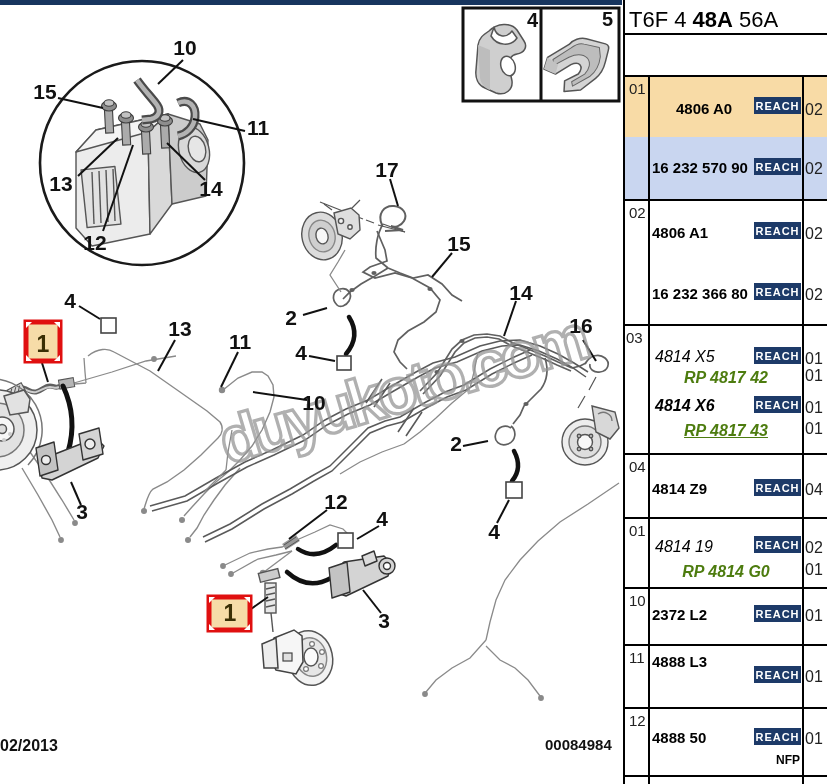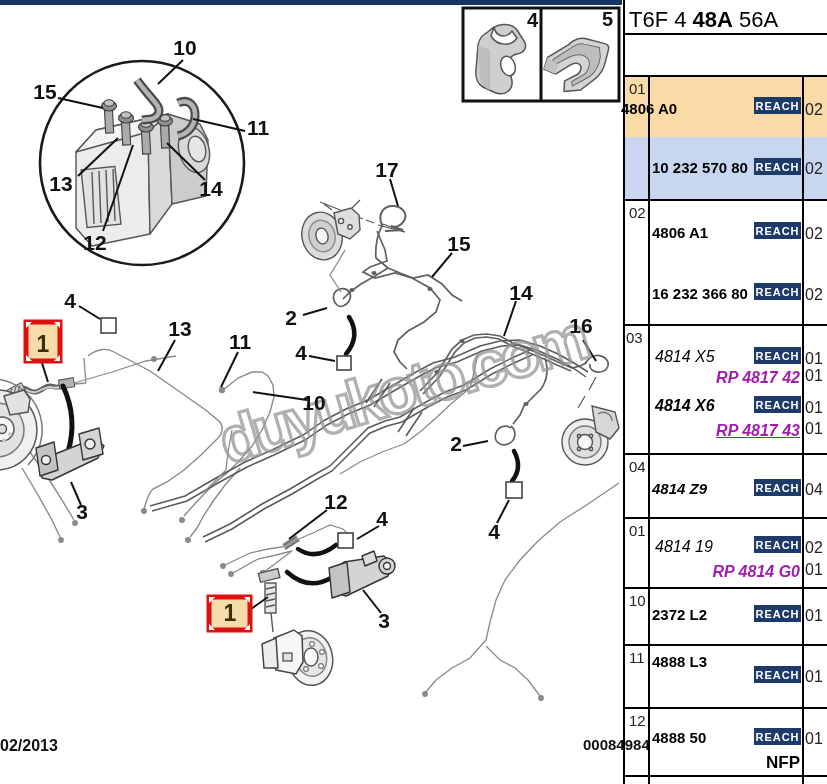--- a/index.html
+++ b/index.html
@@ -5,21 +5,21 @@
   html,body{margin:0;padding:0;background:#fff;}
   body{width:827px;height:784px;overflow:hidden;font-family:"Liberation Sans",sans-serif;}
   #page{position:relative;width:827px;height:784px;background:#fff;}
   .abs{position:absolute;}
   
   .hline{position:absolute;background:#000;height:2px;}
   .vline{position:absolute;background:#000;width:2px;}
   .num{position:absolute;font-size:15px;color:#222;}
   .part{position:absolute;font-size:15px;font-weight:bold;color:#000;white-space:nowrap;}
   .iparte{position:absolute;font-size:16px;font-style:italic;color:#000;white-space:nowrap;}
-  .rp{position:absolute;font-size:16px;font-weight:bold;font-style:italic;color:#a21caf;white-space:nowrap;text-align:right;}
+  .rp{position:absolute;font-size:16px;font-weight:bold;font-style:italic;color:#4d7c0f;white-space:nowrap;text-align:center;}
   .qty{position:absolute;font-size:16px;color:#222;}
   .reach{position:absolute;width:47px;height:17px;background:#1d3a68;color:#fff;font-weight:bold;font-size:11px;letter-spacing:1px;text-align:center;line-height:18px;}
 </style>
 </head>
 <body>
 <div id="page">
 
   <div class="abs" style="left:0;top:0;width:622px;height:5px;background:#17355e;"></div>
 
   <svg class="abs" style="left:0;top:0;" width="827" height="784" viewBox="0 0 827 784">
@@ -327,21 +327,21 @@
       <text x="456" y="451">2</text>
       <text x="494" y="539">4</text>
       <text x="336" y="509">12</text>
       <text x="382" y="526">4</text>
       <text x="82" y="519">3</text>
       <text x="384" y="628">3</text>
     </g>
   </svg>
 
   <div class="abs" style="left:0px;top:737px;font-size:16px;font-weight:bold;color:#111;">02/2013</div>
-  <div class="abs" style="left:545px;top:736px;font-size:15px;font-weight:bold;color:#111;margin-left:38px;">00084984</div>
+  <div class="abs" style="left:545px;top:736px;font-size:15px;font-weight:bold;color:#111;">00084984</div>
 
   <div id="table">
 
     <div class="abs" style="left:624px;top:75px;width:203px;height:62px;background:#f8dba6;"></div>
     <div class="abs" style="left:624px;top:137px;width:203px;height:62px;background:#c9d6f0;"></div>
 
     <div class="vline" style="left:623px;top:0;height:784px;"></div>
     <div class="vline" style="left:648px;top:75px;height:709px;width:1.5px;"></div>
     <div class="vline" style="left:802px;top:75px;height:709px;width:1.5px;"></div>
     <div class="hline" style="left:624px;top:33px;width:203px;"></div>
@@ -351,24 +351,24 @@
     <div class="hline" style="left:624px;top:453px;width:203px;"></div>
     <div class="hline" style="left:624px;top:517px;width:203px;"></div>
     <div class="hline" style="left:624px;top:587px;width:203px;"></div>
     <div class="hline" style="left:624px;top:644px;width:203px;"></div>
     <div class="hline" style="left:624px;top:707px;width:203px;"></div>
     <div class="hline" style="left:624px;top:775px;width:203px;"></div>
 
     <div class="abs" style="left:629px;top:7px;font-size:22px;color:#000;">T6F 4 <b>48A</b> 56A</div>
 
     <div class="num" style="left:629px;top:80px;">01</div>
-    <div class="part" style="left:621px;top:100px;">4806 A0</div>
+    <div class="part" style="left:676px;top:100px;">4806 A0</div>
     <div class="reach" style="left:754px;top:97px;">REACH</div>
     <div class="qty" style="left:805px;top:101px;">02</div>
-    <div class="part" style="left:652px;top:159px;">10 232 570 80</div>
+    <div class="part" style="left:652px;top:159px;">16 232 570 90</div>
     <div class="reach" style="left:754px;top:158px;">REACH</div>
     <div class="qty" style="left:805px;top:160px;">02</div>
 
     <div class="num" style="left:629px;top:204px;">02</div>
     <div class="part" style="left:652px;top:224px;">4806 A1</div>
     <div class="reach" style="left:754px;top:222px;">REACH</div>
     <div class="qty" style="left:805px;top:225px;">02</div>
     <div class="part" style="left:652px;top:285px;">16 232 366 80</div>
     <div class="reach" style="left:754px;top:283px;">REACH</div>
     <div class="qty" style="left:805px;top:286px;">02</div>
@@ -379,21 +379,21 @@
     <div class="qty" style="left:805px;top:350px;">01</div>
     <div class="rp" style="left:652px;top:369px;width:148px;">RP 4817 42</div>
     <div class="qty" style="left:805px;top:367px;">01</div>
     <div class="iparte" style="left:655px;top:397px;font-weight:bold;">4814 X6</div>
     <div class="reach" style="left:754px;top:396px;">REACH</div>
     <div class="qty" style="left:805px;top:399px;">01</div>
     <div class="rp" style="left:652px;top:422px;width:148px;text-decoration:underline;">RP 4817 43</div>
     <div class="qty" style="left:805px;top:420px;">01</div>
 
     <div class="num" style="left:629px;top:458px;">04</div>
-    <div class="part" style="left:652px;top:480px;font-style:italic;">4814 Z9</div>
+    <div class="part" style="left:652px;top:480px;">4814 Z9</div>
     <div class="reach" style="left:754px;top:479px;">REACH</div>
     <div class="qty" style="left:805px;top:481px;">04</div>
 
     <div class="num" style="left:629px;top:522px;">01</div>
     <div class="iparte" style="left:655px;top:538px;">4814 19</div>
     <div class="reach" style="left:754px;top:536px;">REACH</div>
     <div class="qty" style="left:805px;top:539px;">02</div>
     <div class="rp" style="left:652px;top:563px;width:148px;">RP 4814 G0</div>
     <div class="qty" style="left:805px;top:561px;">01</div>
 
@@ -404,15 +404,15 @@
 
     <div class="num" style="left:629px;top:649px;">11</div>
     <div class="part" style="left:652px;top:653px;">4888 L3</div>
     <div class="reach" style="left:754px;top:666px;">REACH</div>
     <div class="qty" style="left:805px;top:668px;">01</div>
 
     <div class="num" style="left:629px;top:712px;">12</div>
     <div class="part" style="left:652px;top:729px;">4888 50</div>
     <div class="reach" style="left:754px;top:728px;">REACH</div>
     <div class="qty" style="left:805px;top:730px;">01</div>
-    <div class="part" style="left:652px;top:753px;width:148px;text-align:right;font-size:17px;">NFP</div>
+    <div class="part" style="left:652px;top:753px;width:148px;text-align:right;font-size:12px;">NFP</div>
   </div>
 </div>
 
 </body></html>

